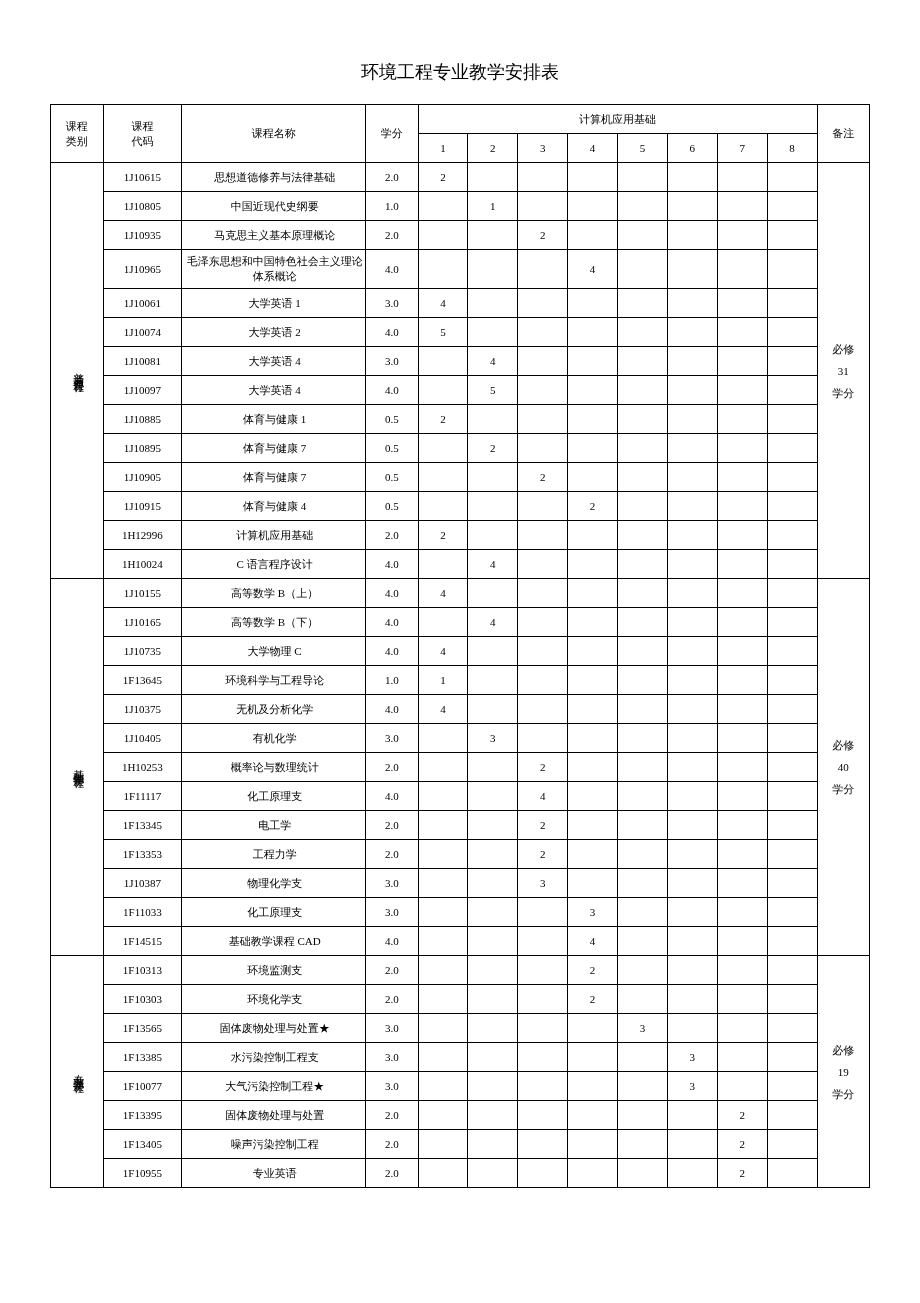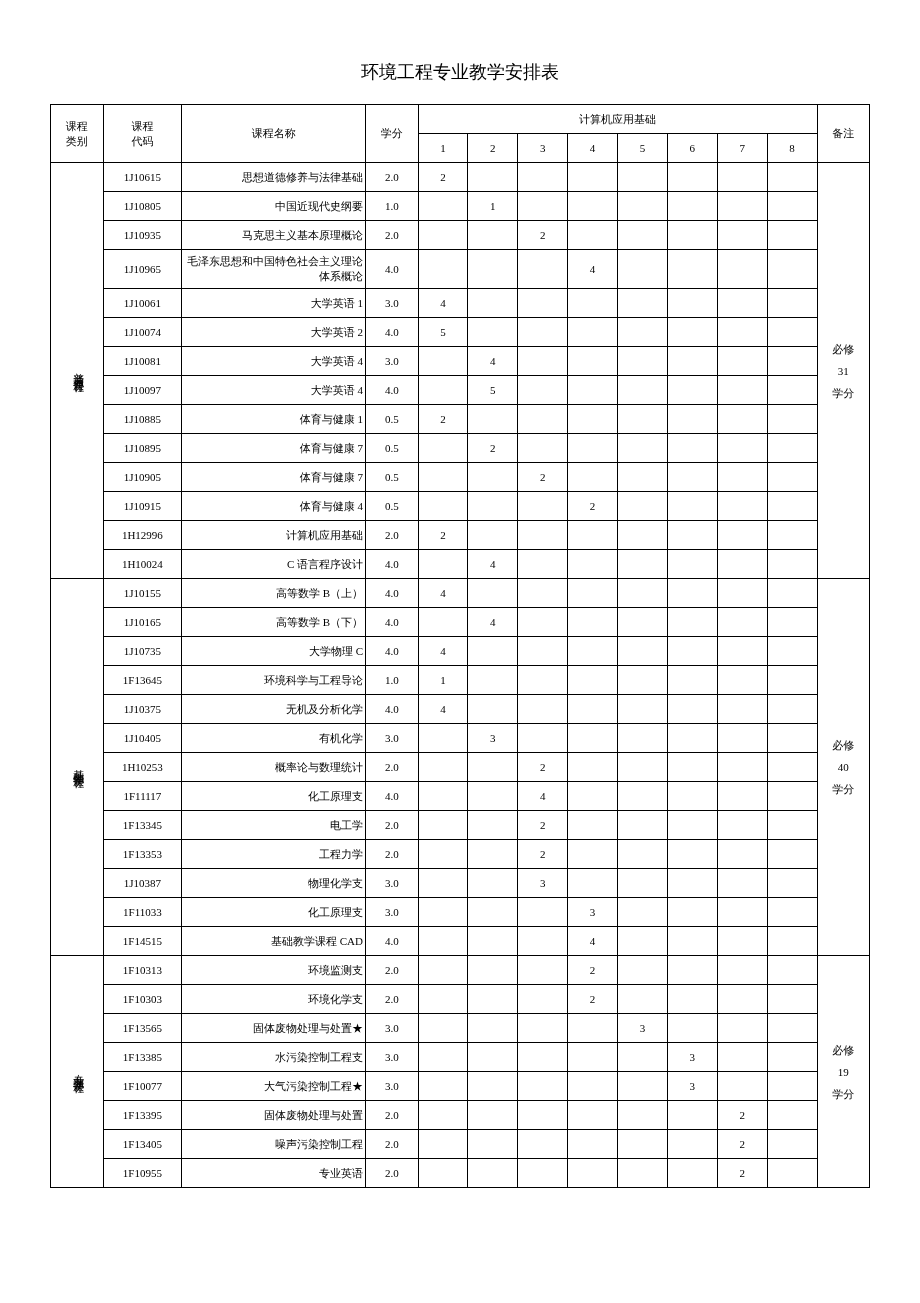--- a/index.html
+++ b/index.html
@@ -24,21 +24,21 @@
   th, td {
     border: 1px solid #000;
     padding: 4px 2px;
     text-align: center;
     vertical-align: middle;
     font-weight: normal;
     font-size: 11px;
     height: 20px;
   }
   td.course-name {
-    text-align: right;
+    text-align: center;
     padding-left: 4px;
   }
   .vert {
     writing-mode: vertical-rl;
     text-orientation: upright;
     letter-spacing: 2px;
     width: 18px;
   }
   col.cat { width: 40px; }
   col.code { width: 60px; }

